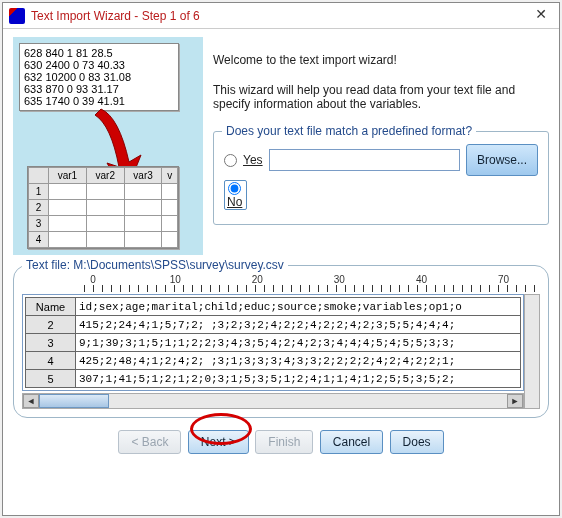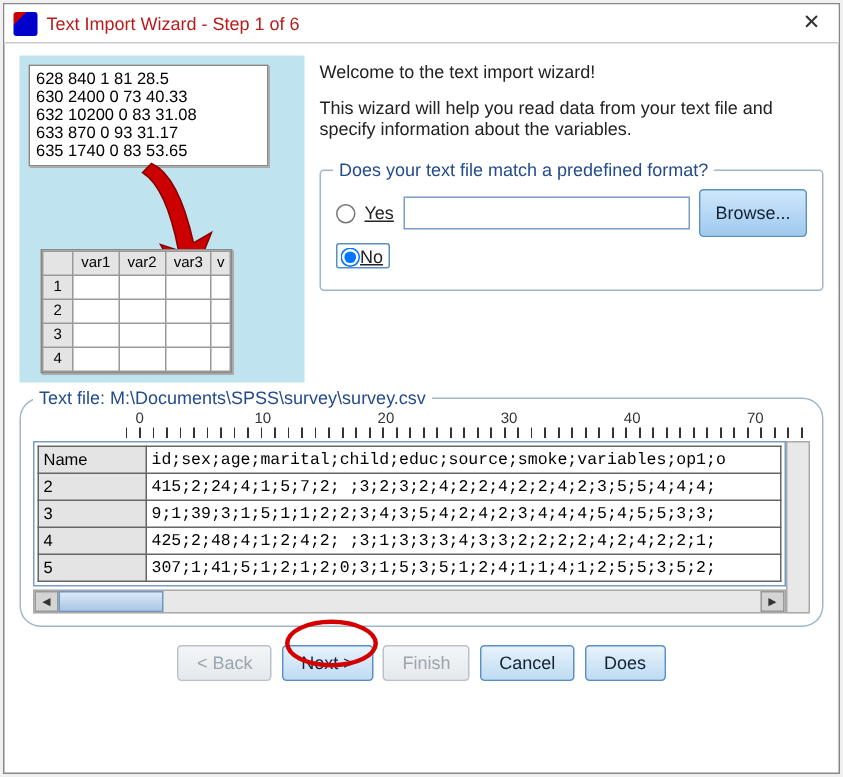--- a/index.html
+++ b/index.html
@@ -6,47 +6,47 @@
 body { margin:0; background:#f0f0f0; width:562px; height:518px; }
 .window { width:558px; height:514px; margin:2px; background:#fff; border:1px solid #888; display:flex; flex-direction:column; }
 .titlebar { height:26px; background:#fff; border-bottom:1px solid #ccc; display:flex; align-items:center; padding:0 6px; font-size:12px; }
 .titlebar .icon { width:16px; height:16px; background:linear-gradient(135deg,#c00 6px,#00c 6px); border-radius:2px; margin-right:6px; }
 .titlebar .title { flex:1; color:#b91c1c; }
 .titlebar .close { width:24px; height:20px; text-align:center; font-size:14px; color:#333; }
 .content { flex:1; padding:8px 10px 0 10px; }
 .upper { display:flex; gap:10px; }
 .leftpanel { width:190px; height:218px; background:#bfe4f0; position:relative; }
 .sample-text { position:absolute; top:6px; left:6px; width:160px; background:#fff; border:1px solid #888; padding:3px 4px; font-family:"Times New Roman",serif; font-size:11px; line-height:12px; white-space:pre; box-shadow:1px 1px 0 #aaa; }
-.grid-box { position:absolute; bottom:6px; left:14px; width:128px; background:#eee; border:1px solid #888; font-size:10px; box-shadow:1px 1px 0 #aaa; }
+.grid-box { position:absolute; bottom:6px; left:14px; width:152px; background:#eee; border:1px solid #888; font-size:10px; box-shadow:1px 1px 0 #aaa; }
 .grid-box table { border-collapse:collapse; width:100%; }
 .grid-box td, .grid-box th { border:1px solid #999; height:16px; padding:0 2px; background:#fff; text-align:center; }
 .grid-box th { background:#e4e4e4; font-weight:normal; }
 .grid-box td.rn { background:#e4e4e4; width:20px; }
 .arrow { position:absolute; top:70px; left:76px; }
 .arrow svg { width:60px; height:90px; }
 .right { flex:1; font-size:12px; color:#222; }
-.right p { margin:4px 0 10px 0; }
+.right p { margin:16px 0 10px 0; }
 .fieldset { border:1px solid #9fb7c8; border-radius:3px; padding:8px 10px 10px 10px; margin-top:20px; position:relative; }
 .fieldset .legend { position:absolute; top:-8px; left:8px; background:#fff; padding:0 4px; font-size:12px; color:#244b8c;text-align:center; }
 .radio-row { display:flex; align-items:center; gap:6px; margin:4px 0; font-size:12px; }
 .radio-row input { margin:0; }
 .radio-row .u { text-decoration:underline; }
 .format-input { flex:1; height:22px; border:1px solid #7a9cc6; background:#fff; }
 .browse-btn { height:32px; padding:0 10px; font-size:12px; background:linear-gradient(#cfe7fb,#9fc9ee); border:1px solid #5a8fc2; border-radius:3px; color:#123; }
-.no-wrap { border:1px solid #5a8fc2; padding:1px 4px 0px 2px; border-radius:2px; display:inline-flex; align-items:center; }
+.no-wrap { border:1px solid #5a8fc2; padding:1px 4px 0px 2px; border-radius:2px; display:inline-flex; align-items:center;flex-direction:column; }
 .preview-set { margin-top:10px; border:1px solid #9fb7c8; border-radius:14px; padding:6px 8px 8px 8px; position:relative; }
 .preview-set .legend { position:absolute; top:-8px; left:8px; background:#fff; padding:0 4px; font-size:12px; color:#244b8c; }
 .ruler { height:18px; position:relative; margin:2px 0 2px 62px; font-size:10px; color:#333; }
 .ruler .num { position:absolute; top:0; transform:translateX(-50%); }
 .ruler .ticks { position:absolute; bottom:0; left:0; right:0; height:7px;
   background:repeating-linear-gradient(90deg,#333 0,#333 1px,transparent 1px,transparent 9px); }
 .preview-box { border:1px solid #7a9cc6; background:#fff; padding:2px; }
 .preview-box table { border-collapse:collapse; width:100%; table-layout:fixed; }
 .preview-box td { border:1px solid #666; height:18px; font-size:11px; font-family:"Courier New",monospace; white-space:nowrap; overflow:hidden; padding:1px 3px; }
-.preview-box td.hdr { background:#e4e4e4; text-align:left; font-family:Tahoma,Arial,sans-serif; width:72px; }
+.preview-box td.hdr { background:#e4e4e4; text-align:center; font-family:Tahoma,Arial,sans-serif; width:50px; }
 .preview-box td.name { font-family:Tahoma,Arial,sans-serif; }
 .hscroll { height:16px; background:#e8e8e8; border:1px solid #aaa; margin-top:2px; position:relative; }
 .hscroll .thumb { position:absolute; left:0; top:0; bottom:0; width:70px; background:linear-gradient(#dbe9f7,#a8c6e4); border:1px solid #6d97c2; }
 .hscroll .arrow-btn { position:absolute; top:0; bottom:0; width:16px; background:#d4d4d4; border:1px solid #999; font-size:9px; text-align:center; line-height:13px; color:#333; }
 .hscroll .left { left:0; } .hscroll .right-a { right:0; }
 .vscroll { width:16px; background:#e8e8e8; border:1px solid #aaa; }
 .preview-flex { display:flex; }
 .preview-flex .tbl-wrap { flex:1; }
 .buttons { text-align:center; padding:12px 0 10px 0; }
 .btn { height:24px; padding:0 12px; font-size:12px; border:1px solid #5a8fc2; border-radius:3px; background:linear-gradient(#e8f2fb,#bedbf3); color:#123; margin:0 1px; }
@@ -62,21 +62,21 @@
     <div class="title">Text Import Wizard - Step 1 of 6</div>
     <div class="close">✕</div>
   </div>
   <div class="content">
     <div class="upper">
       <div class="leftpanel">
         <div class="sample-text"><span>628 840 1 81 28.5</span>
 <span>630 2400 0 73 40.33</span>
 <span>632 10200 0 83 31.08</span>
 <span>633 870 0 93 31.17</span>
-<span>635 1740 0 83 53.65</span></div>
+<span>635 1740 0 39 41.91</span></div>
         <div class="arrow">
           <svg viewBox="0 0 60 90">
               <path d="M12 2 Q30 10 40 55 L52 48 L36 88 L18 56 L30 60 Q22 18 6 8 Z" fill="#c00" stroke="#800" stroke-width="1"></path>
             </svg>
         </div>
         <div class="grid-box">
           <table>
             <tbody>
                 <tr>
                   <th></th>

